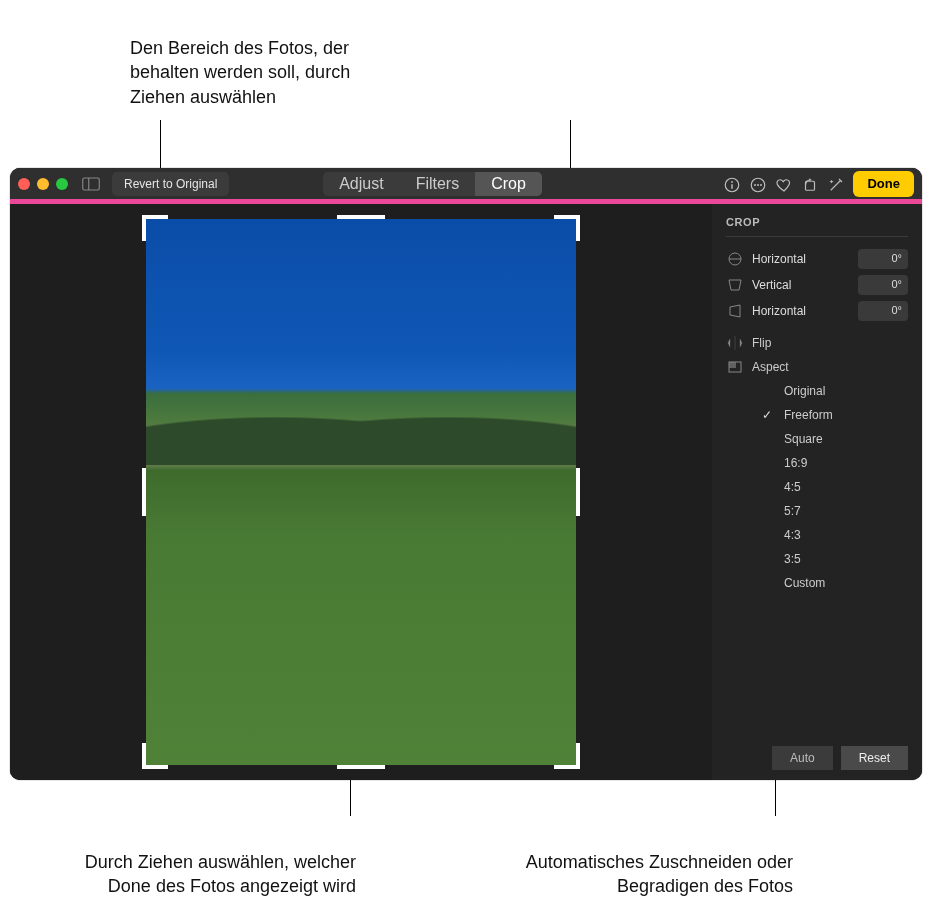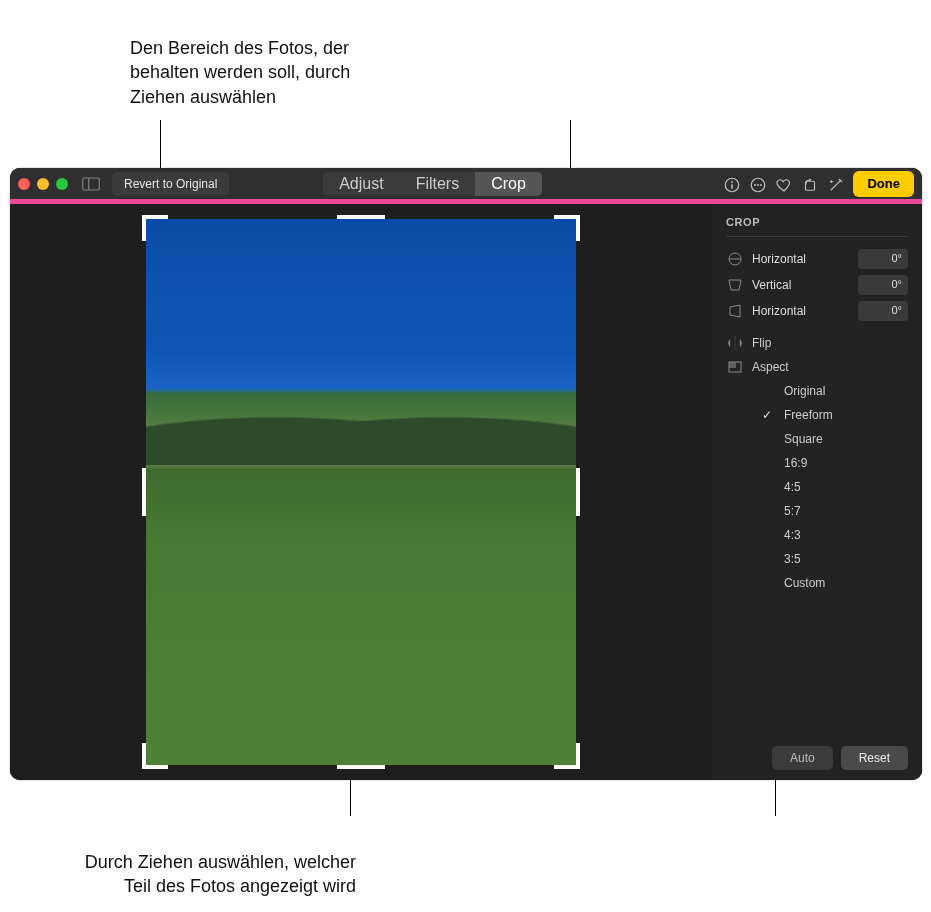--- a/index.html
+++ b/index.html
@@ -134,31 +134,32 @@
   .sec-row .cicon{ width:18px; display:flex; justify-content:center; color:#888;}
   .aspect-list { margin:4px 0 12px 32px; display:flex; flex-direction:column;}
   .aspect-list .opt{
     display:flex; align-items:center; gap:8px; height:24px; color:#ccc; cursor:pointer;
     padding-left:4px;
   }
   .aspect-list .opt .chk{ width:14px; color:#ddd;}
   .footer{ margin-top:auto; display:flex; gap:8px; justify-content:flex-end;}
   .footer .fbtn{
     background:#3b3b3b; color:#bbb; border:none; height:24px;
-    padding:0 18px; border-radius:5px; font-size:12px; cursor:pointer;
+    padding:0 18px; border-radius:0; font-size:12px; cursor:pointer;
   }
   .footer .fbtn.light{ background:#4a4a4a; color:#eee;}
 </style>
 </head>
 <body>
 
 <div class="outer">
 
   <div class="callout top-left">Den Bereich des Fotos, der behalten werden soll, durch Ziehen auswählen</div>
-  <div class="callout bottom-left">Durch Ziehen auswählen, welcher Teil des Fotos angezeigt wird</div>
+  <div class="callout bottom-left">Durch Ziehen auswählen, welcher Done des Fotos angezeigt wird</div>
+  <div class="callout bottom-right">Automatisches Zuschneiden oder Begradigen des Fotos</div>
 
   <div class="leader tl"></div>
   <div class="leader tr"></div>
   <div class="leader bl"></div>
   <div class="leader br"></div>
 
   <div class="app-window">
 
     <div class="titlebar">
       <div class="traffic">

